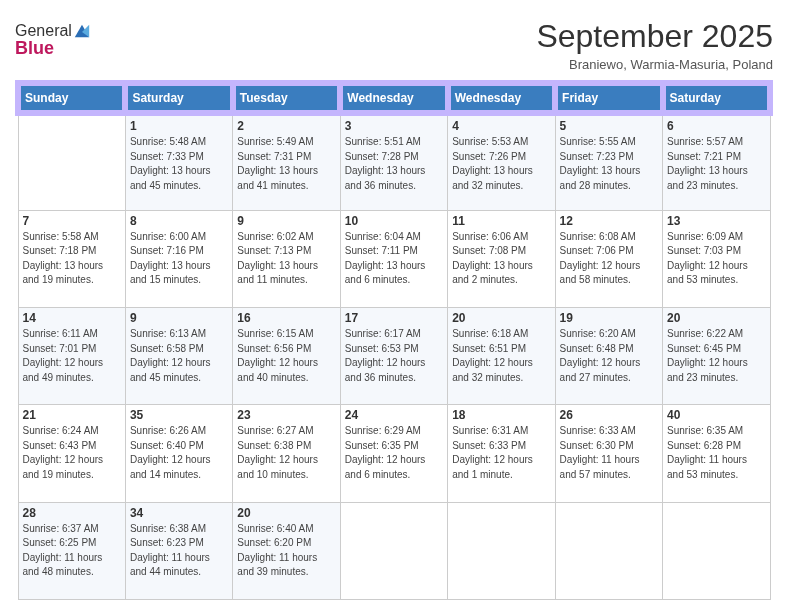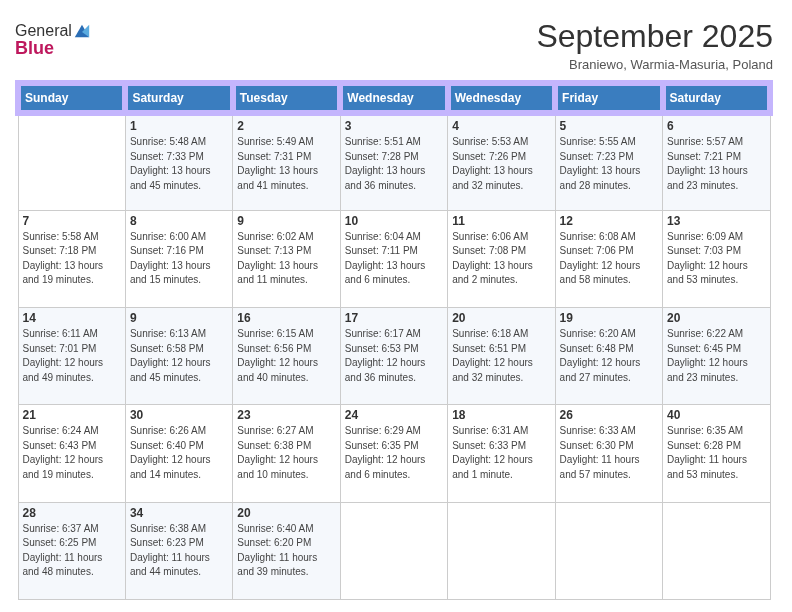--- a/index.html
+++ b/index.html
@@ -213,21 +213,21 @@
             <span class="day-num">20</span>
             <div class="day-info">Sunrise: 6:22 AM<br>Sunset: 6:45 PM<br>Daylight: 12 hours<br>and 23 minutes.</div>
           </td>
         </tr>
         <tr>
           <td>
             <span class="day-num">21</span>
             <div class="day-info">Sunrise: 6:24 AM<br>Sunset: 6:43 PM<br>Daylight: 12 hours<br>and 19 minutes.</div>
           </td>
           <td>
-            <span class="day-num">30</span>
+            <span class="day-num">35</span>
             <div class="day-info">Sunrise: 6:26 AM<br>Sunset: 6:40 PM<br>Daylight: 12 hours<br>and 14 minutes.</div>
           </td>
           <td>
             <span class="day-num">23</span>
             <div class="day-info">Sunrise: 6:27 AM<br>Sunset: 6:38 PM<br>Daylight: 12 hours<br>and 10 minutes.</div>
           </td>
           <td>
             <span class="day-num">24</span>
             <div class="day-info">Sunrise: 6:29 AM<br>Sunset: 6:35 PM<br>Daylight: 12 hours<br>and 6 minutes.</div>
           </td>

